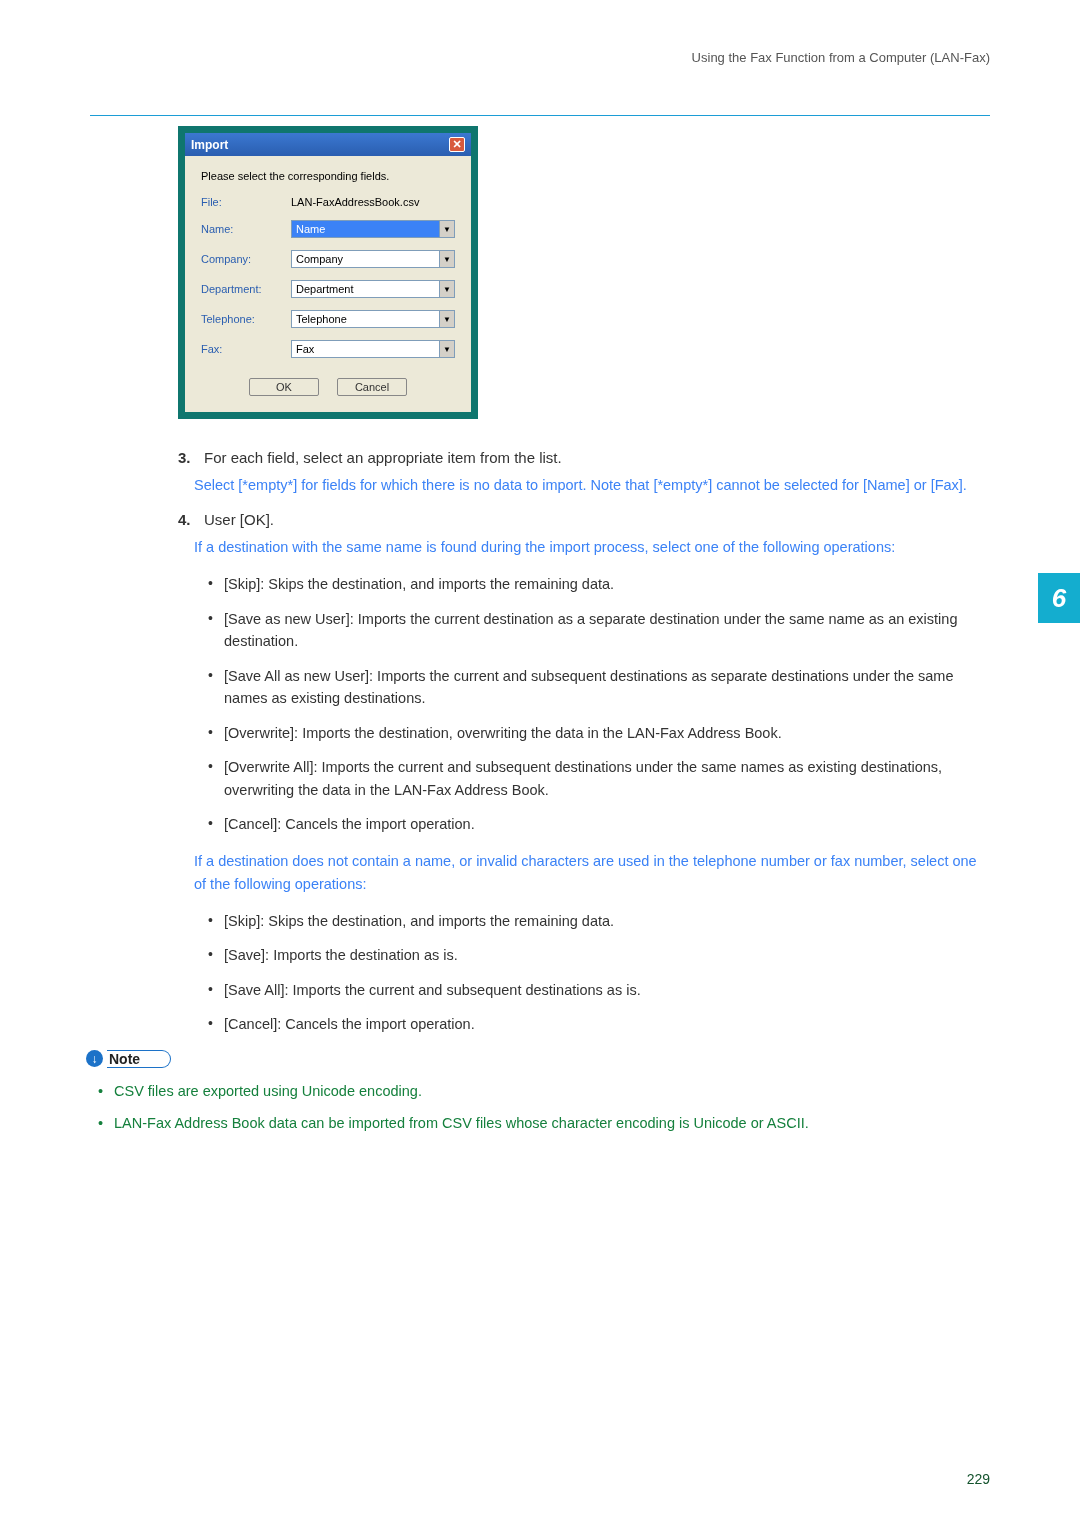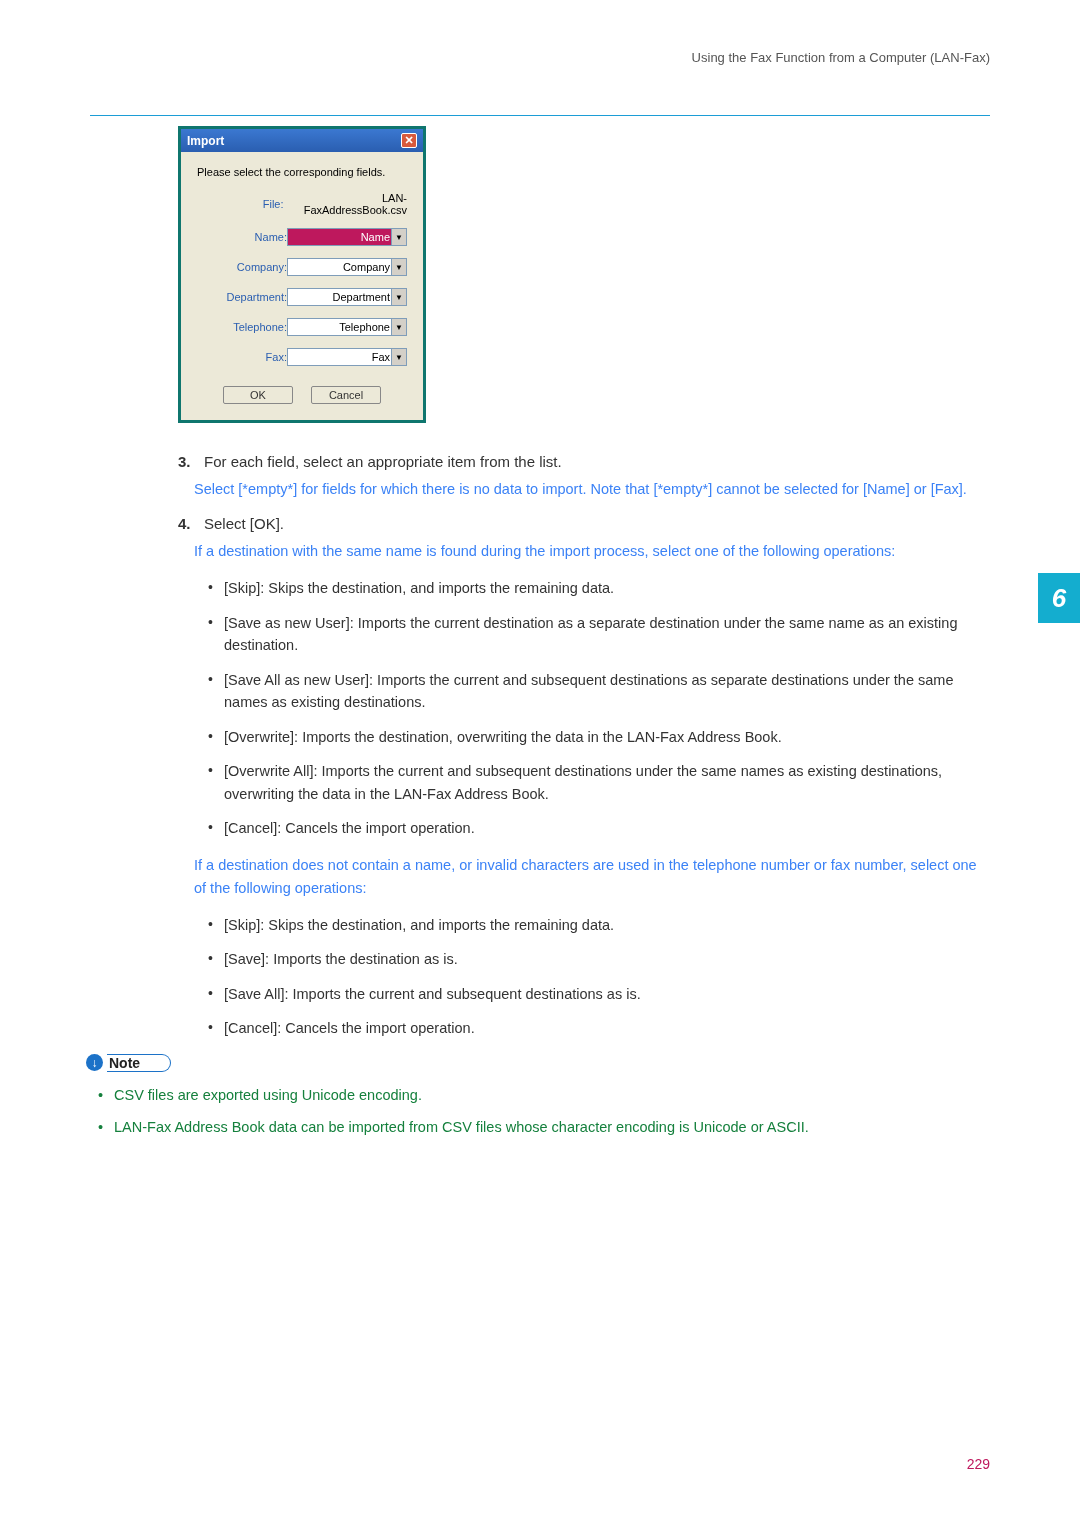--- a/index.html
+++ b/index.html
@@ -24,22 +24,22 @@
     color: #555;
     margin-top: -28px;
     margin-bottom: 50px;
   }
   .content {
     padding-left: 88px;
   }
 
   
   .dialog {
-    width: 248px;
-    border: 3px solid #0f766e;
+    width: 300px;
+    border: 7px solid #0f766e;
     background: #ece9d8;
     font-family: Tahoma, sans-serif;
     font-size: 11px;
     margin-bottom: 30px;
   }
   .dialog-title {
     background: linear-gradient(to bottom, #3b78d1, #2a5eb0);
     color: #fff;
     padding: 4px 6px;
     display: flex;
@@ -65,42 +65,41 @@
     padding: 14px 16px 16px 16px;
   }
   .dialog-instruction {
     margin-bottom: 14px;
     color: #000;
   }
   .field-row {
     display: flex;
     align-items: center;
     margin-bottom: 12px;
-    text-align: right;
   }
   .field-label {
     width: 90px;
     color: #2a5eb0;
   }
   .field-value-static {
     color: #000;
   }
   .dropdown {
     flex: 1;
     border: 1px solid #7f9db9;
     background: #fff;
     padding: 1px 16px 1px 4px;
     position: relative;
     color: #000;
     font-size: 11px;
     height: 18px;
     line-height: 15px;
   }
   .dropdown.selected {
-    background: #be185d;
+    background: #3b82f6;
     color: #fff;
   }
   .dropdown-arrow {
     position: absolute;
     right: 0; top: 0; bottom: 0;
     width: 15px;
     background: #d4d0c8;
     border-left: 1px solid #7f9db9;
     display: flex;
     align-items: center;
@@ -232,23 +231,23 @@
     font-weight: bold;
     display: flex;
     align-items: center;
     justify-content: center;
     font-style: italic;
   }
 
   .page-num {
     position: absolute;
     right: 90px;
-    bottom: 60px;
+    bottom: 45px;
     font-size: 14px;
-    color: #be185d;
+    color: #14532d;
   }
 </style>
 </head>
 <body>
 
 <div class="page">
   <div class="header-text">Using the Fax Function from a Computer (LAN-Fax)</div>
   <div class="header-line"></div>
 
   <div class="content">
@@ -314,21 +313,21 @@
     </div>
 
     <div class="step">
       <span class="step-num">3.</span>
       <span class="step-title">For each field, select an appropriate item from the list.</span>
     </div>
     <div class="step-body">Select [*empty*] for fields for which there is no data to import. Note that [*empty*] cannot be selected for [Name] or [Fax].</div>
 
     <div class="step">
       <span class="step-num">4.</span>
-      <span class="step-title">Select [OK].</span>
+      <span class="step-title">User [OK].</span>
     </div>
     <div class="step-body">If a destination with the same name is found during the import process, select one of the following operations:</div>
 
     <ul class="bullet-list" style="margin-left:26px;">
       <li>[Skip]: Skips the destination, and imports the remaining data.</li>
       <li>[Save as new User]: Imports the current destination as a separate destination under the same name as an existing destination.</li>
       <li>[Save All as new User]: Imports the current and subsequent destinations as separate destinations under the same names as existing destinations.</li>
       <li>[Overwrite]: Imports the destination, overwriting the data in the LAN-Fax Address Book.</li>
       <li>[Overwrite All]: Imports the current and subsequent destinations under the same names as existing destinations, overwriting the data in the LAN-Fax Address Book.</li>
       <li>[Cancel]: Cancels the import operation.</li>

